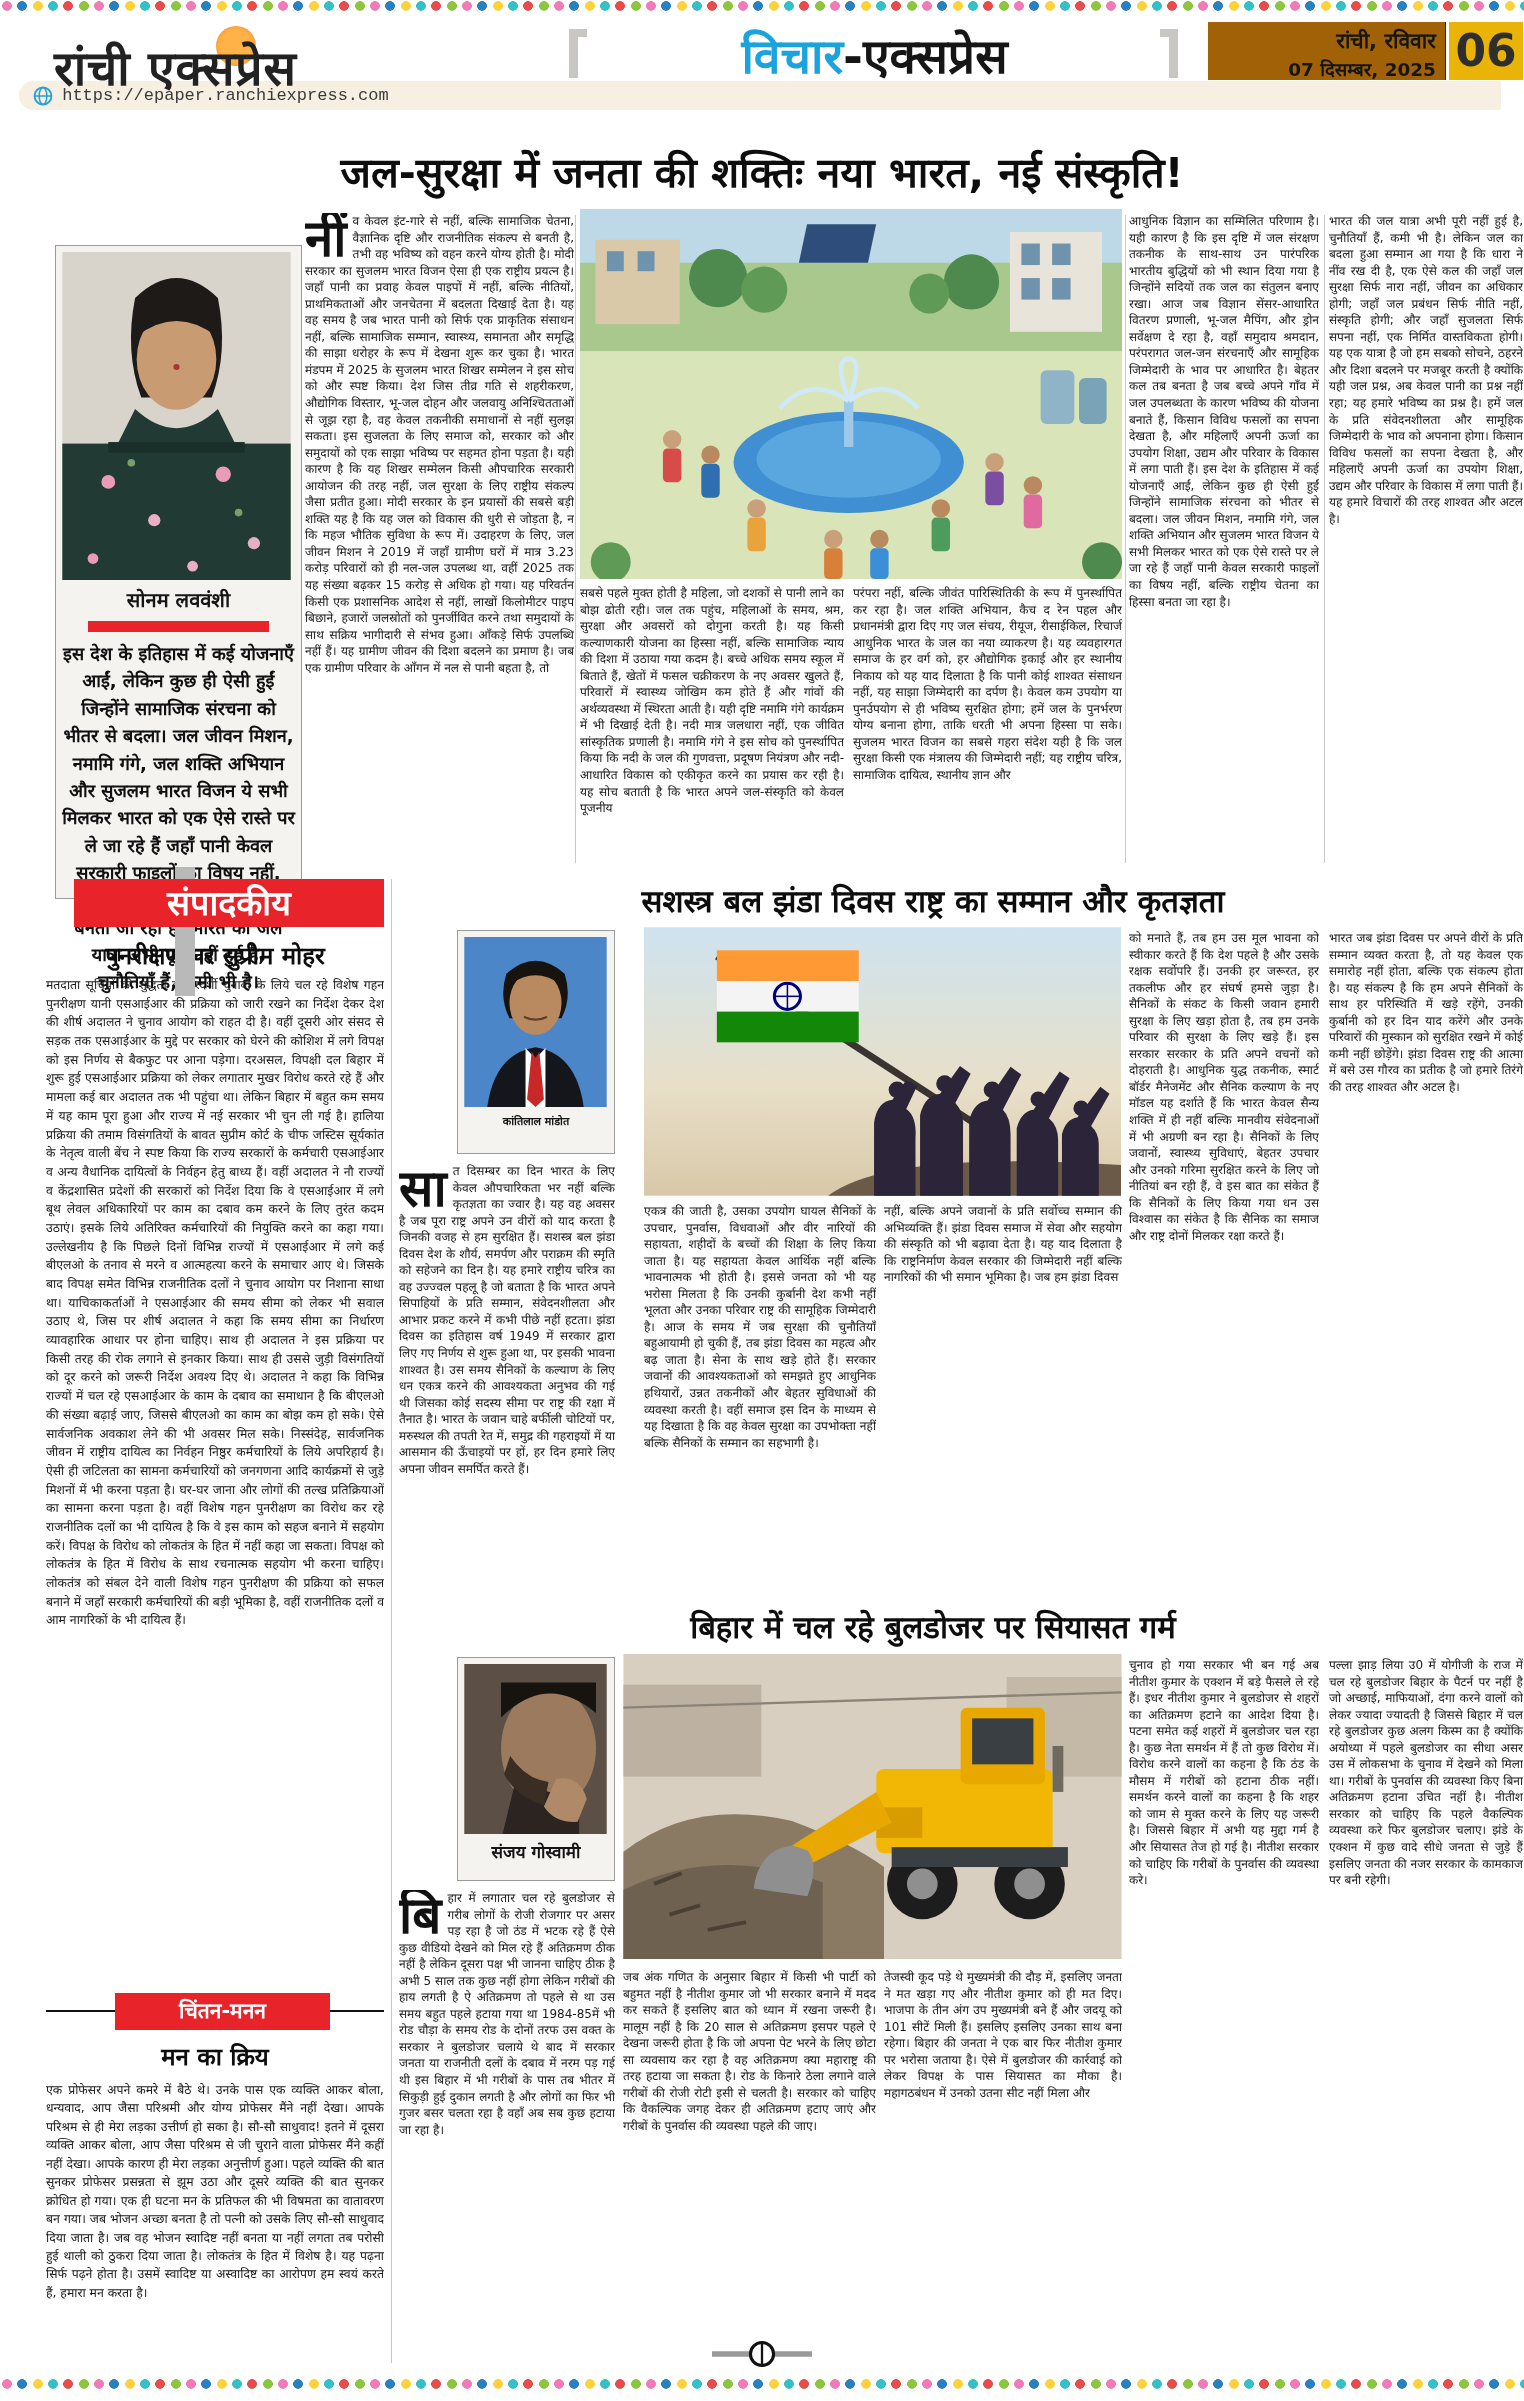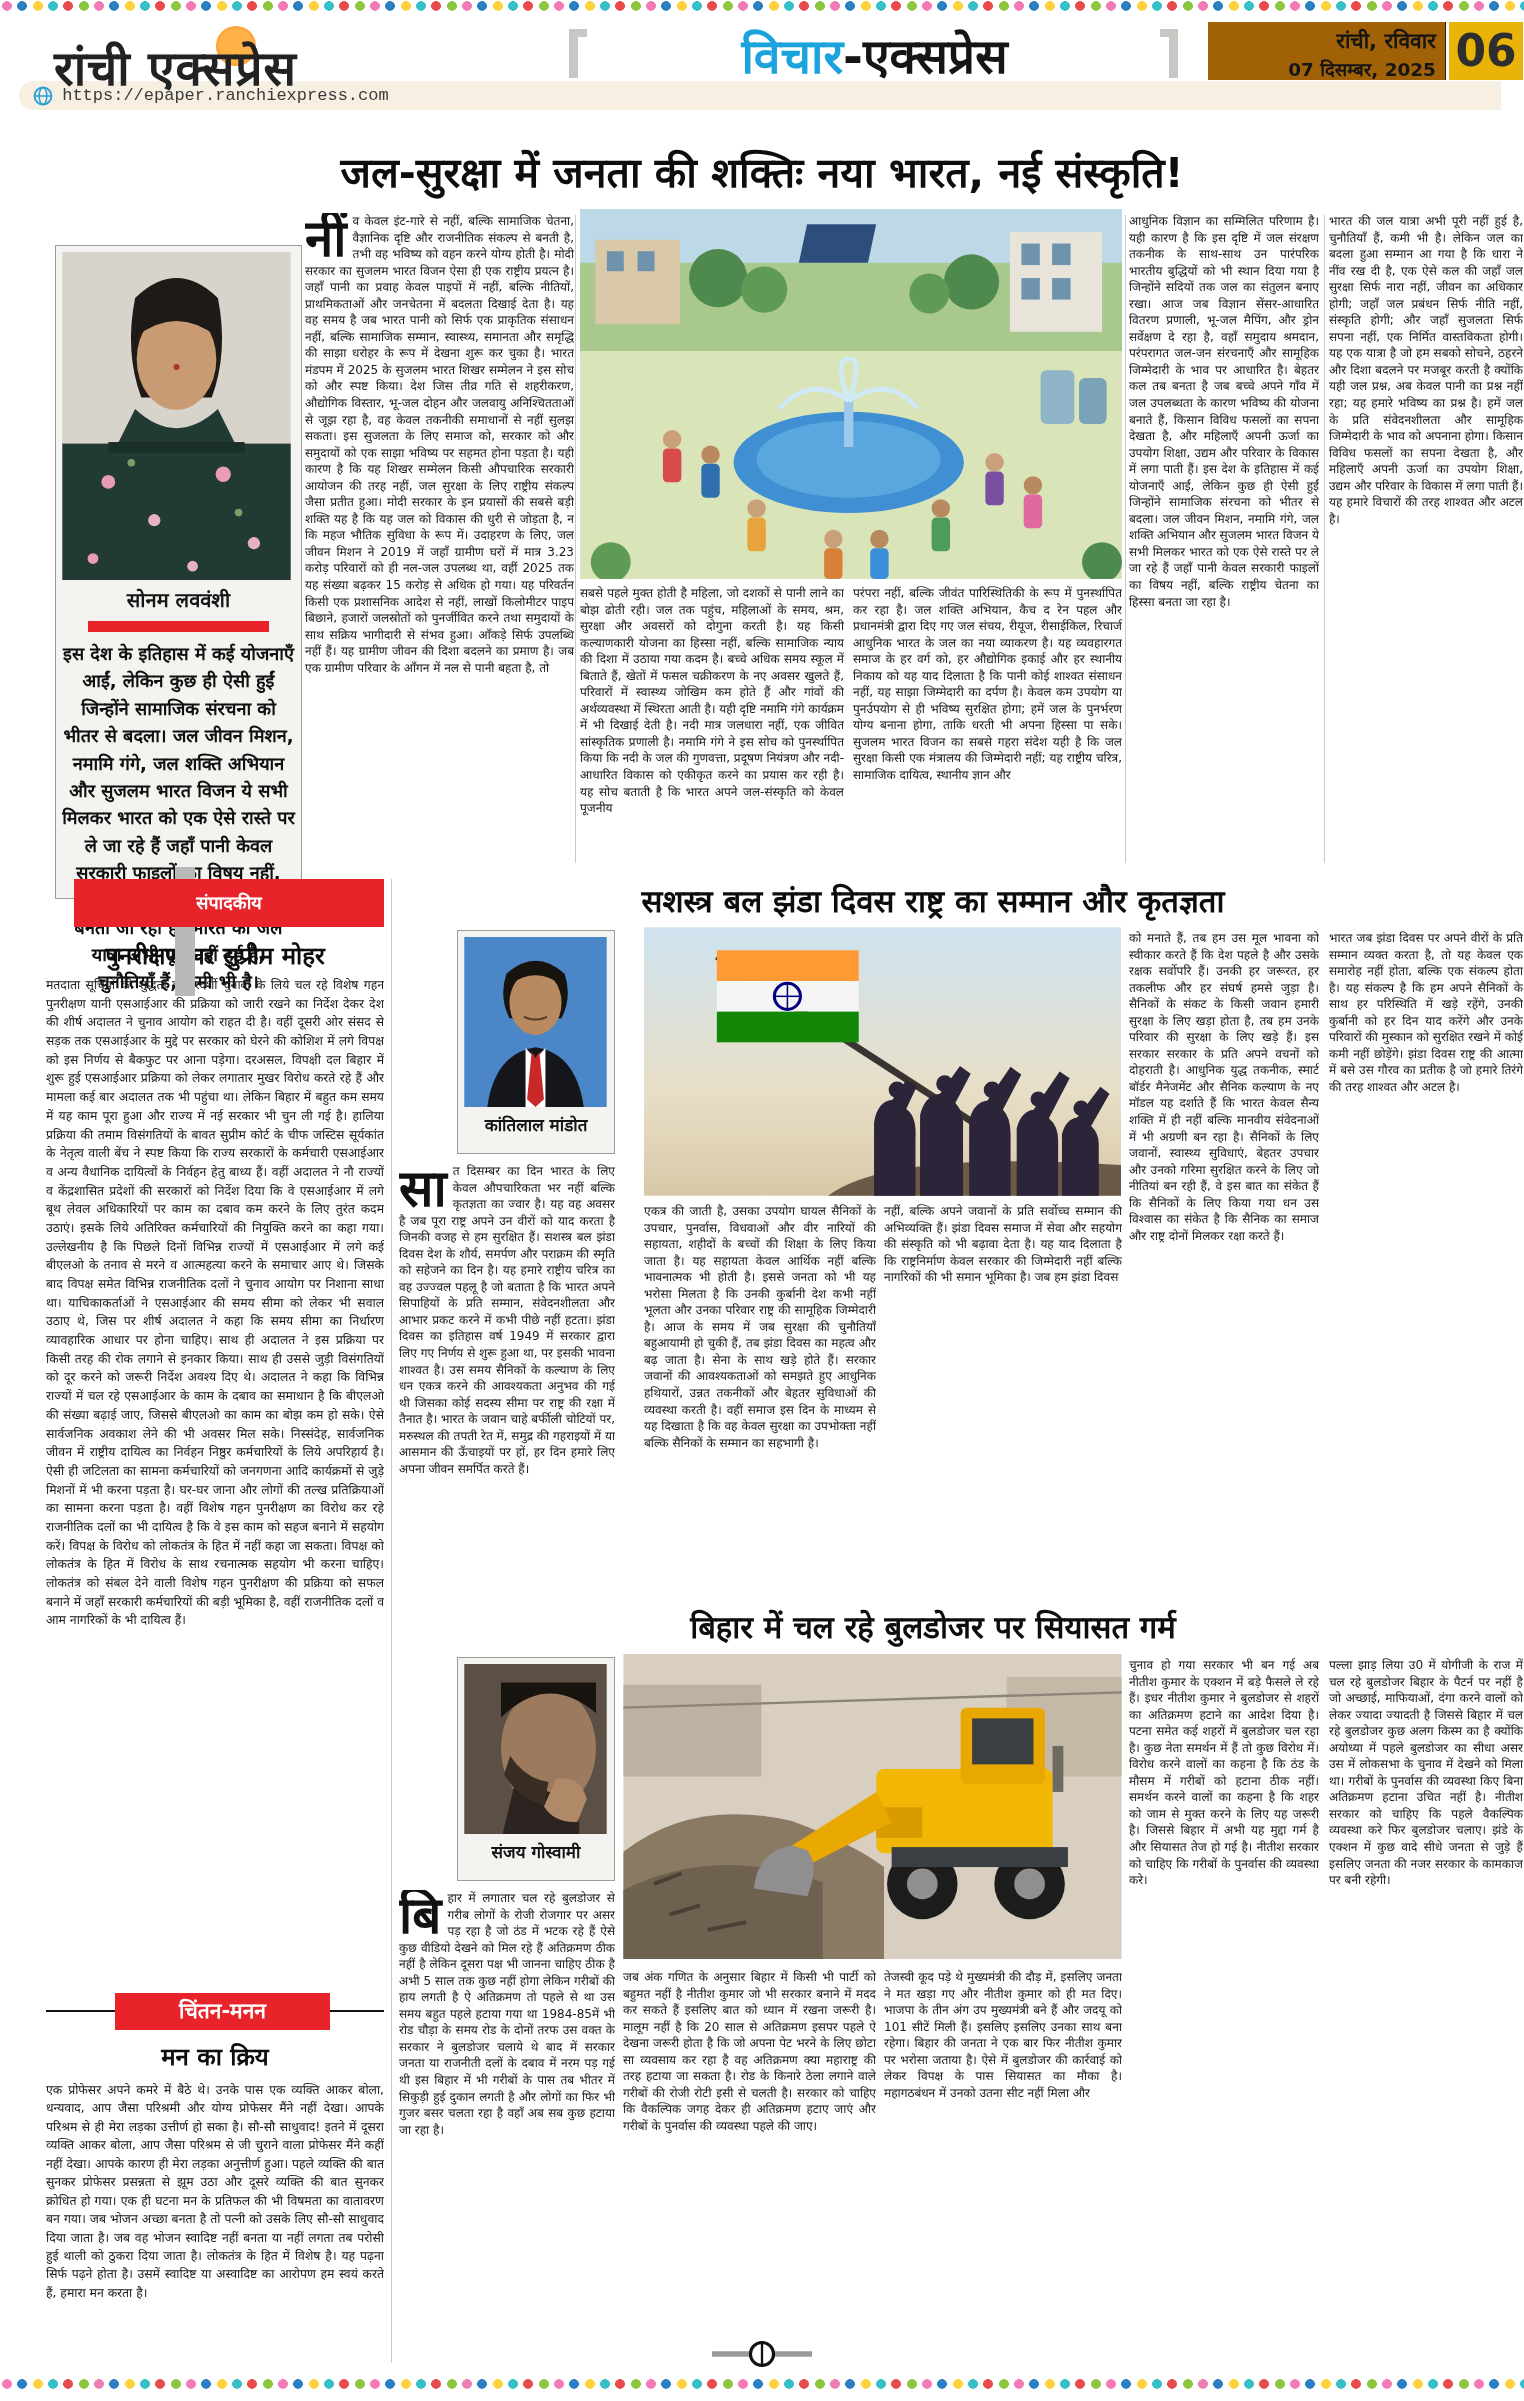--- a/index.html
+++ b/index.html
@@ -164,21 +164,21 @@
 <div class="abs btxt" style="left:853px;top:585px;width:269px;height:278px;overflow:hidden;">परंपरा नहीं, बल्कि जीवंत पारिस्थितिकी के रूप में पुनर्स्थापित कर रहा है। जल शक्ति अभियान, कैच द रेन पहल और प्रधानमंत्री द्वारा दिए गए जल संचय, रीयूज, रीसाईकिल, रिचार्ज आधुनिक भारत के जल का नया व्याकरण है। यह व्यवहारगत समाज के हर वर्ग को, हर औद्योगिक इकाई और हर स्थानीय निकाय को यह याद दिलाता है कि पानी कोई शाश्वत संसाधन नहीं, यह साझा जिम्मेदारी का दर्पण है। केवल कम उपयोग या पुनर्उपयोग से ही भविष्य सुरक्षित होगा; हमें जल के पुनर्भरण योग्य बनाना होगा, ताकि धरती भी अपना हिस्सा पा सके। सुजलम भारत विजन का सबसे गहरा संदेश यही है कि जल सुरक्षा किसी एक मंत्रालय की जिम्मेदारी नहीं; यह राष्ट्रीय चरित्र, सामाजिक दायित्व, स्थानीय ज्ञान और</div>
 <div class="abs btxt" style="left:1129px;top:213px;width:190px;height:649px;overflow:hidden;">आधुनिक विज्ञान का सम्मिलित परिणाम है। यही कारण है कि इस दृष्टि में जल संरक्षण तकनीक के साथ-साथ उन पारंपरिक भारतीय बुद्धियों को भी स्थान दिया गया है जिन्होंने सदियों तक जल का संतुलन बनाए रखा। आज जब विज्ञान सेंसर-आधारित वितरण प्रणाली, भू-जल मैपिंग, और ड्रोन सर्वेक्षण दे रहा है, वहाँ समुदाय श्रमदान, परंपरागत जल-जन संरचनाएँ और सामूहिक जिम्मेदारी के भाव पर आधारित है। बेहतर कल तब बनता है जब बच्चे अपने गाँव में जल उपलब्धता के कारण भविष्य की योजना बनाते हैं, किसान विविध फसलों का सपना देखता है, और महिलाएँ अपनी ऊर्जा का उपयोग शिक्षा, उद्यम और परिवार के विकास में लगा पाती हैं। इस देश के इतिहास में कई योजनाएँ आईं, लेकिन कुछ ही ऐसी हुईं जिन्होंने सामाजिक संरचना को भीतर से बदला। जल जीवन मिशन, नमामि गंगे, जल शक्ति अभियान और सुजलम भारत विजन ये सभी मिलकर भारत को एक ऐसे रास्ते पर ले जा रहे हैं जहाँ पानी केवल सरकारी फाइलों का विषय नहीं, बल्कि राष्ट्रीय चेतना का हिस्सा बनता जा रहा है।</div>
 <div class="abs btxt" style="left:1329px;top:213px;width:194px;height:649px;overflow:hidden;">भारत की जल यात्रा अभी पूरी नहीं हुई है, चुनौतियाँ हैं, कमी भी है। लेकिन जल का बदला हुआ सम्मान आ गया है कि धारा ने नींव रख दी है, एक ऐसे कल की जहाँ जल सुरक्षा सिर्फ नारा नहीं, जीवन का अधिकार होगी; जहाँ जल प्रबंधन सिर्फ नीति नहीं, संस्कृति होगी; और जहाँ सुजलता सिर्फ सपना नहीं, एक निर्मित वास्तविकता होगी। यह एक यात्रा है जो हम सबको सोचने, ठहरने और दिशा बदलने पर मजबूर करती है क्योंकि यही जल प्रश्न, अब केवल पानी का प्रश्न नहीं रहा; यह हमारे भविष्य का प्रश्न है। हमें जल के प्रति संवेदनशीलता और सामूहिक जिम्मेदारी के भाव को अपनाना होगा। किसान विविध फसलों का सपना देखता है, और महिलाएँ अपनी ऊर्जा का उपयोग शिक्षा, उद्यम और परिवार के विकास में लगा पाती हैं। यह हमारे विचारों की तरह शाश्वत और अटल है।</div>
 
 <div class="abs vrule" style="left:575px;top:215px;height:648px;"></div>
 <div class="abs vrule" style="left:1125px;top:215px;height:648px;"></div>
 <div class="abs vrule" style="left:1324px;top:215px;height:648px;"></div>
 <div class="abs vrule" style="left:391px;top:879px;height:1484px;"></div>
 
 <div class="abs graytab" style="left:175px;top:867px;width:20px;height:129px;"></div>
-<div class="abs banner" style="left:74px;top:879px;width:310px;height:48px;font-size:18px;line-height:48px;">संपादकीय</div>
+<div class="abs banner" style="left:74px;top:879px;width:310px;height:48px;font-size:34px;line-height:48px;">संपादकीय</div>
 <div class="abs sectitle" style="left:46px;top:938px;width:338px;font-size:24px;">पुनरीक्षण पर सुप्रीम मोहर</div>
 <div class="abs btxt" style="left:46px;top:976px;width:338px;height:1013px;overflow:hidden;font-size:12.3px;line-height:1.52;">मतदाता सूचियों की शुद्धता व पारदर्शी चुनावों के लिये चल रहे विशेष गहन पुनरीक्षण यानी एसआईआर की प्रक्रिया को जारी रखने का निर्देश देकर देश की शीर्ष अदालत ने चुनाव आयोग को राहत दी है। वहीं दूसरी ओर संसद से सड़क तक एसआईआर के मुद्दे पर सरकार को घेरने की कोशिश में लगे विपक्ष को इस निर्णय से बैकफुट पर आना पड़ेगा। दरअसल, विपक्षी दल बिहार में शुरू हुई एसआईआर प्रक्रिया को लेकर लगातार मुखर विरोध करते रहे हैं और मामला कई बार अदालत तक भी पहुंचा था। लेकिन बिहार में बहुत कम समय में यह काम पूरा हुआ और राज्य में नई सरकार भी चुन ली गई है। हालिया प्रक्रिया की तमाम विसंगतियों के बावत सुप्रीम कोर्ट के चीफ जस्टिस सूर्यकांत के नेतृत्व वाली बेंच ने स्पष्ट किया कि राज्य सरकारों के कर्मचारी एसआईआर व अन्य वैधानिक दायित्वों के निर्वहन हेतु बाध्य हैं। वहीं अदालत ने नौ राज्यों व केंद्रशासित प्रदेशों की सरकारों को निर्देश दिया कि वे एसआईआर में लगे बूथ लेवल अधिकारियों पर काम का दबाव कम करने के लिए तुरंत कदम उठाएं। इसके लिये अतिरिक्त कर्मचारियों की नियुक्ति करने का कहा गया। उल्लेखनीय है कि पिछले दिनों विभिन्न राज्यों में एसआईआर में लगे कई बीएलओ के तनाव से मरने व आत्महत्या करने के समाचार आए थे। जिसके बाद विपक्ष समेत विभिन्न राजनीतिक दलों ने चुनाव आयोग पर निशाना साधा था। याचिकाकर्ताओं ने एसआईआर की समय सीमा को लेकर भी सवाल उठाए थे, जिस पर शीर्ष अदालत ने कहा कि समय सीमा का निर्धारण व्यावहारिक आधार पर होना चाहिए। साथ ही अदालत ने इस प्रक्रिया पर किसी तरह की रोक लगाने से इनकार किया। साथ ही उससे जुड़ी विसंगतियों को दूर करने को जरूरी निर्देश अवश्य दिए थे। अदालत ने कहा कि विभिन्न राज्यों में चल रहे एसआईआर के काम के दबाव का समाधान है कि बीएलओ की संख्या बढ़ाई जाए, जिससे बीएलओ का काम का बोझ कम हो सके। ऐसे सार्वजनिक अवकाश लेने की भी अवसर मिल सके। निस्संदेह, सार्वजनिक जीवन में राष्ट्रीय दायित्व का निर्वहन निष्ठुर कर्मचारियों के लिये अपरिहार्य है। ऐसी ही जटिलता का सामना कर्मचारियों को जनगणना आदि कार्यक्रमों से जुड़े मिशनों में भी करना पड़ता है। घर-घर जाना और लोगों की तल्ख प्रतिक्रियाओं का सामना करना पड़ता है। वहीं विशेष गहन पुनरीक्षण का विरोध कर रहे राजनीतिक दलों का भी दायित्व है कि वे इस काम को सहज बनाने में सहयोग करें। विपक्ष के विरोध को लोकतंत्र के हित में नहीं कहा जा सकता। विपक्ष को लोकतंत्र के हित में विरोध के साथ रचनात्मक सहयोग भी करना चाहिए। लोकतंत्र को संबल देने वाली विशेष गहन पुनरीक्षण की प्रक्रिया को सफल बनाने में जहाँ सरकारी कर्मचारियों की बड़ी भूमिका है, वहीं राजनीतिक दलों व आम नागरिकों के भी दायित्व हैं।</div>
 
 <div class="abs blackline" style="left:46px;top:2010px;width:338px;height:2.3px;"></div>
 <div class="abs banner" style="left:115px;top:1993px;width:215px;height:37px;font-size:21px;line-height:37px;">चिंतन-मनन</div>
 <div class="abs sectitle" style="left:46px;top:2039px;width:338px;font-size:24px;">मन का क्रिय</div>
 <div class="abs btxt" style="left:46px;top:2081px;width:338px;height:290px;overflow:hidden;font-size:12.3px;line-height:1.5;">एक प्रोफेसर अपने कमरे में बैठे थे। उनके पास एक व्यक्ति आकर बोला, धन्यवाद, आप जैसा परिश्रमी और योग्य प्रोफेसर मैंने नहीं देखा। आपके परिश्रम से ही मेरा लड़का उत्तीर्ण हो सका है। सौ-सौ साधुवाद! इतने में दूसरा व्यक्ति आकर बोला, आप जैसा परिश्रम से जी चुराने वाला प्रोफेसर मैंने कहीं नहीं देखा। आपके कारण ही मेरा लड़का अनुत्तीर्ण हुआ। पहले व्यक्ति की बात सुनकर प्रोफेसर प्रसन्नता से झूम उठा और दूसरे व्यक्ति की बात सुनकर क्रोधित हो गया। एक ही घटना मन के प्रतिफल की भी विषमता का वातावरण बन गया। जब भोजन अच्छा बनता है तो पत्नी को उसके लिए सौ-सौ साधुवाद दिया जाता है। जब वह भोजन स्वादिष्ट नहीं बनता या नहीं लगता तब परोसी हुई थाली को ठुकरा दिया जाता है। लोकतंत्र के हित में विशेष है। यह पढ़ना सिर्फ पढ़ने होता है। उसमें स्वादिष्ट या अस्वादिष्ट का आरोपण हम स्वयं करते हैं, हमारा मन करता है।</div>
 
 <div class="abs subhead" style="left:399px;top:879px;width:1068px;font-size:31px;">सशस्त्र बल झंडा दिवस राष्ट्र का सम्मान और कृतज्ञता</div>
 
@@ -186,21 +186,21 @@
   <svg width="143" height="170" viewBox="0 0 186 222">
     <rect width="186" height="222" fill="#4a86c8"></rect>
     <path d="M55 48 q38 -34 76 0 q10 30 -4 58 l-68 0 q-14 -28 -4 -58z" fill="#17130f"></path>
     <ellipse cx="93" cy="86" rx="34" ry="42" fill="#b9895f"></ellipse>
     <path d="M60 62 q33 -24 66 0 l0 -18 q-33 -22 -66 0z" fill="#17130f"></path>
     <path d="M78 104 q15 8 30 0" stroke="#5c3f28" stroke-width="3" fill="none"></path>
     <path d="M30 222 q10 -70 63 -78 q53 8 63 78z" fill="#14161c"></path>
     <path d="M80 145 l13 14 13 -14 0 77 -26 0z" fill="#ffffff"></path>
     <path d="M88 150 l5 8 5 -8 6 62 -11 10 -11 -10z" fill="#c82828"></path>
   </svg>
-  <div class="authname" style="font-size:17px;">कांतिलाल मांडोत</div>
+  <div class="authname" style="font-size:11px;">कांतिलाल मांडोत</div>
 </div>
 
 <div class="abs btxt" style="left:399px;top:1163px;width:216px;height:433px;overflow:hidden;">
   <span class="dropcap">सा</span><span>त दिसम्बर का दिन भारत के लिए केवल औपचारिकता भर नहीं बल्कि कृतज्ञता का ज्वार है। यह वह अवसर है जब पूरा राष्ट्र अपने उन वीरों को याद करता है जिनकी वजह से हम सुरक्षित हैं। सशस्त्र बल झंडा दिवस देश के शौर्य, समर्पण और पराक्रम की स्मृति को सहेजने का दिन है। यह हमारे राष्ट्रीय चरित्र का वह उज्ज्वल पहलू है जो बताता है कि भारत अपने सिपाहियों के प्रति सम्मान, संवेदनशीलता और आभार प्रकट करने में कभी पीछे नहीं हटता। झंडा दिवस का इतिहास वर्ष 1949 में सरकार द्वारा लिए गए निर्णय से शुरू हुआ था, पर इसकी भावना शाश्वत है। उस समय सैनिकों के कल्याण के लिए धन एकत्र करने की आवश्यकता अनुभव की गई थी जिसका कोई सदस्य सीमा पर राष्ट्र की रक्षा में तैनात है। भारत के जवान चाहे बर्फीली चोटियों पर, मरुस्थल की तपती रेत में, समुद्र की गहराइयों में या आसमान की ऊँचाइयों पर हों, हर दिन हमारे लिए अपना जीवन समर्पित करते हैं।</span>
 </div>
 
 <svg class="abs" style="left:644px;top:927px;" width="477" height="269" viewBox="0 0 622 350">
   <defs>
     <linearGradient id="sky2" x1="0" y1="0" x2="0" y2="1">
       <stop offset="0" stop-color="#cfe3f0"></stop>

